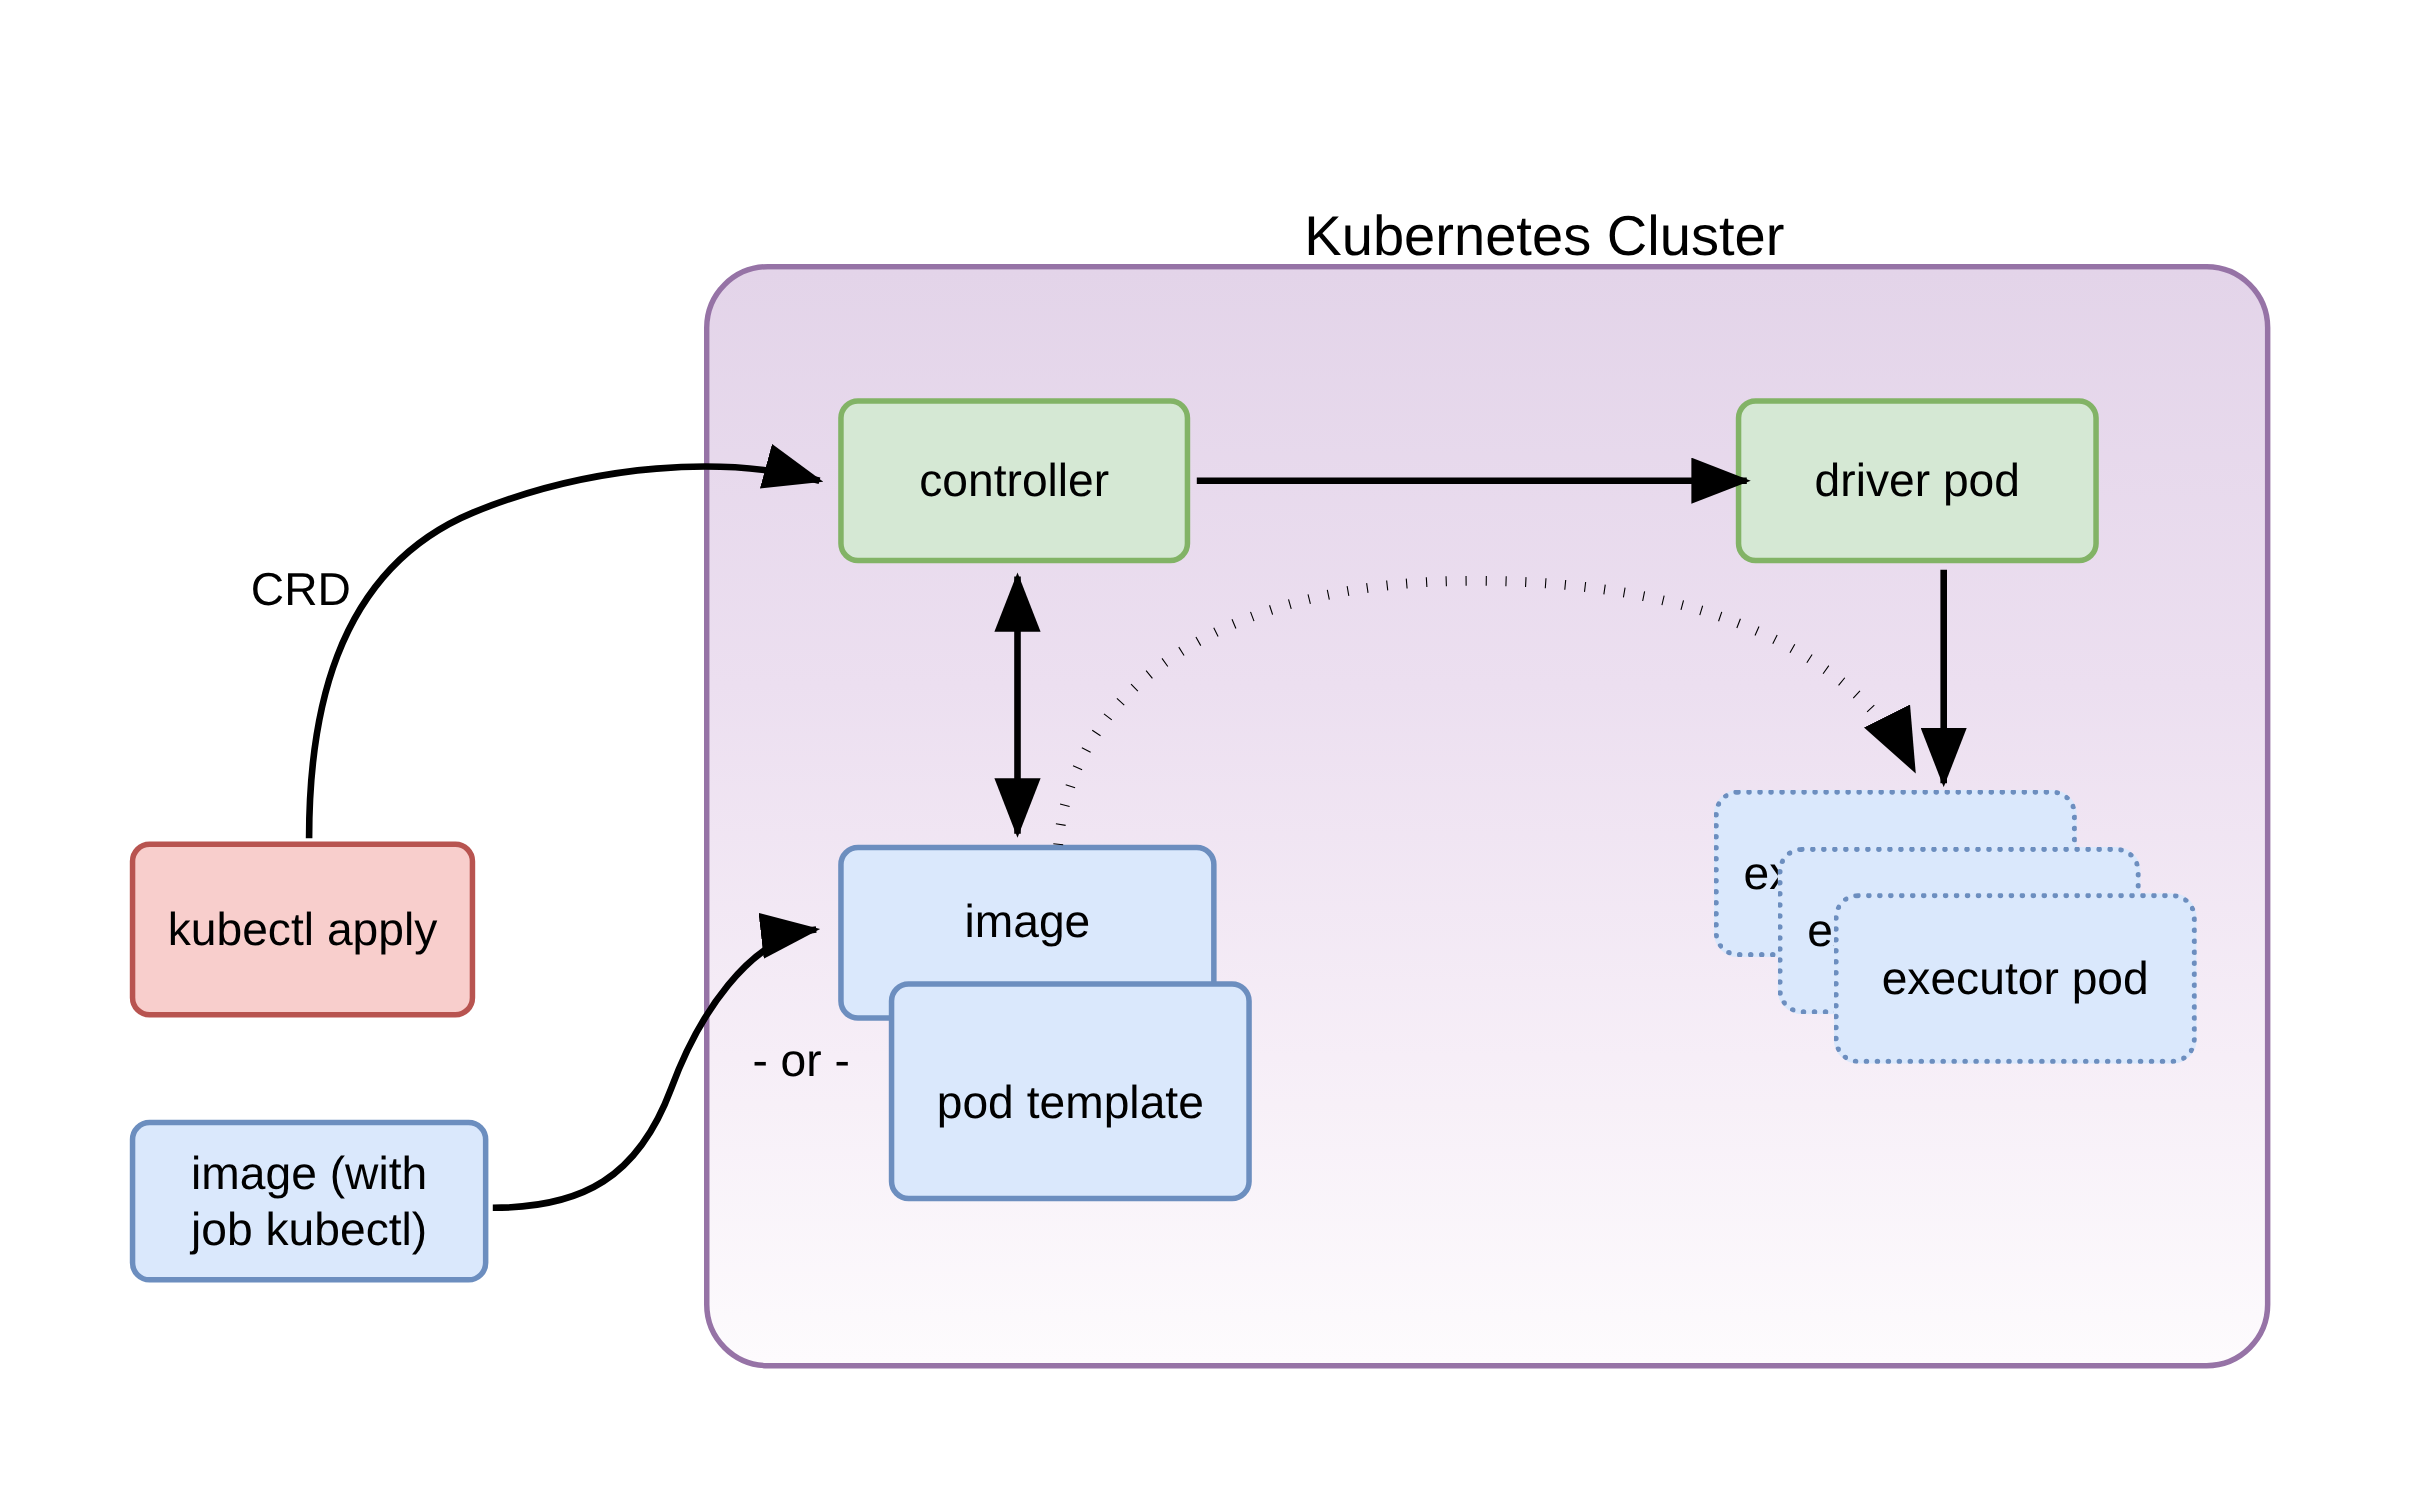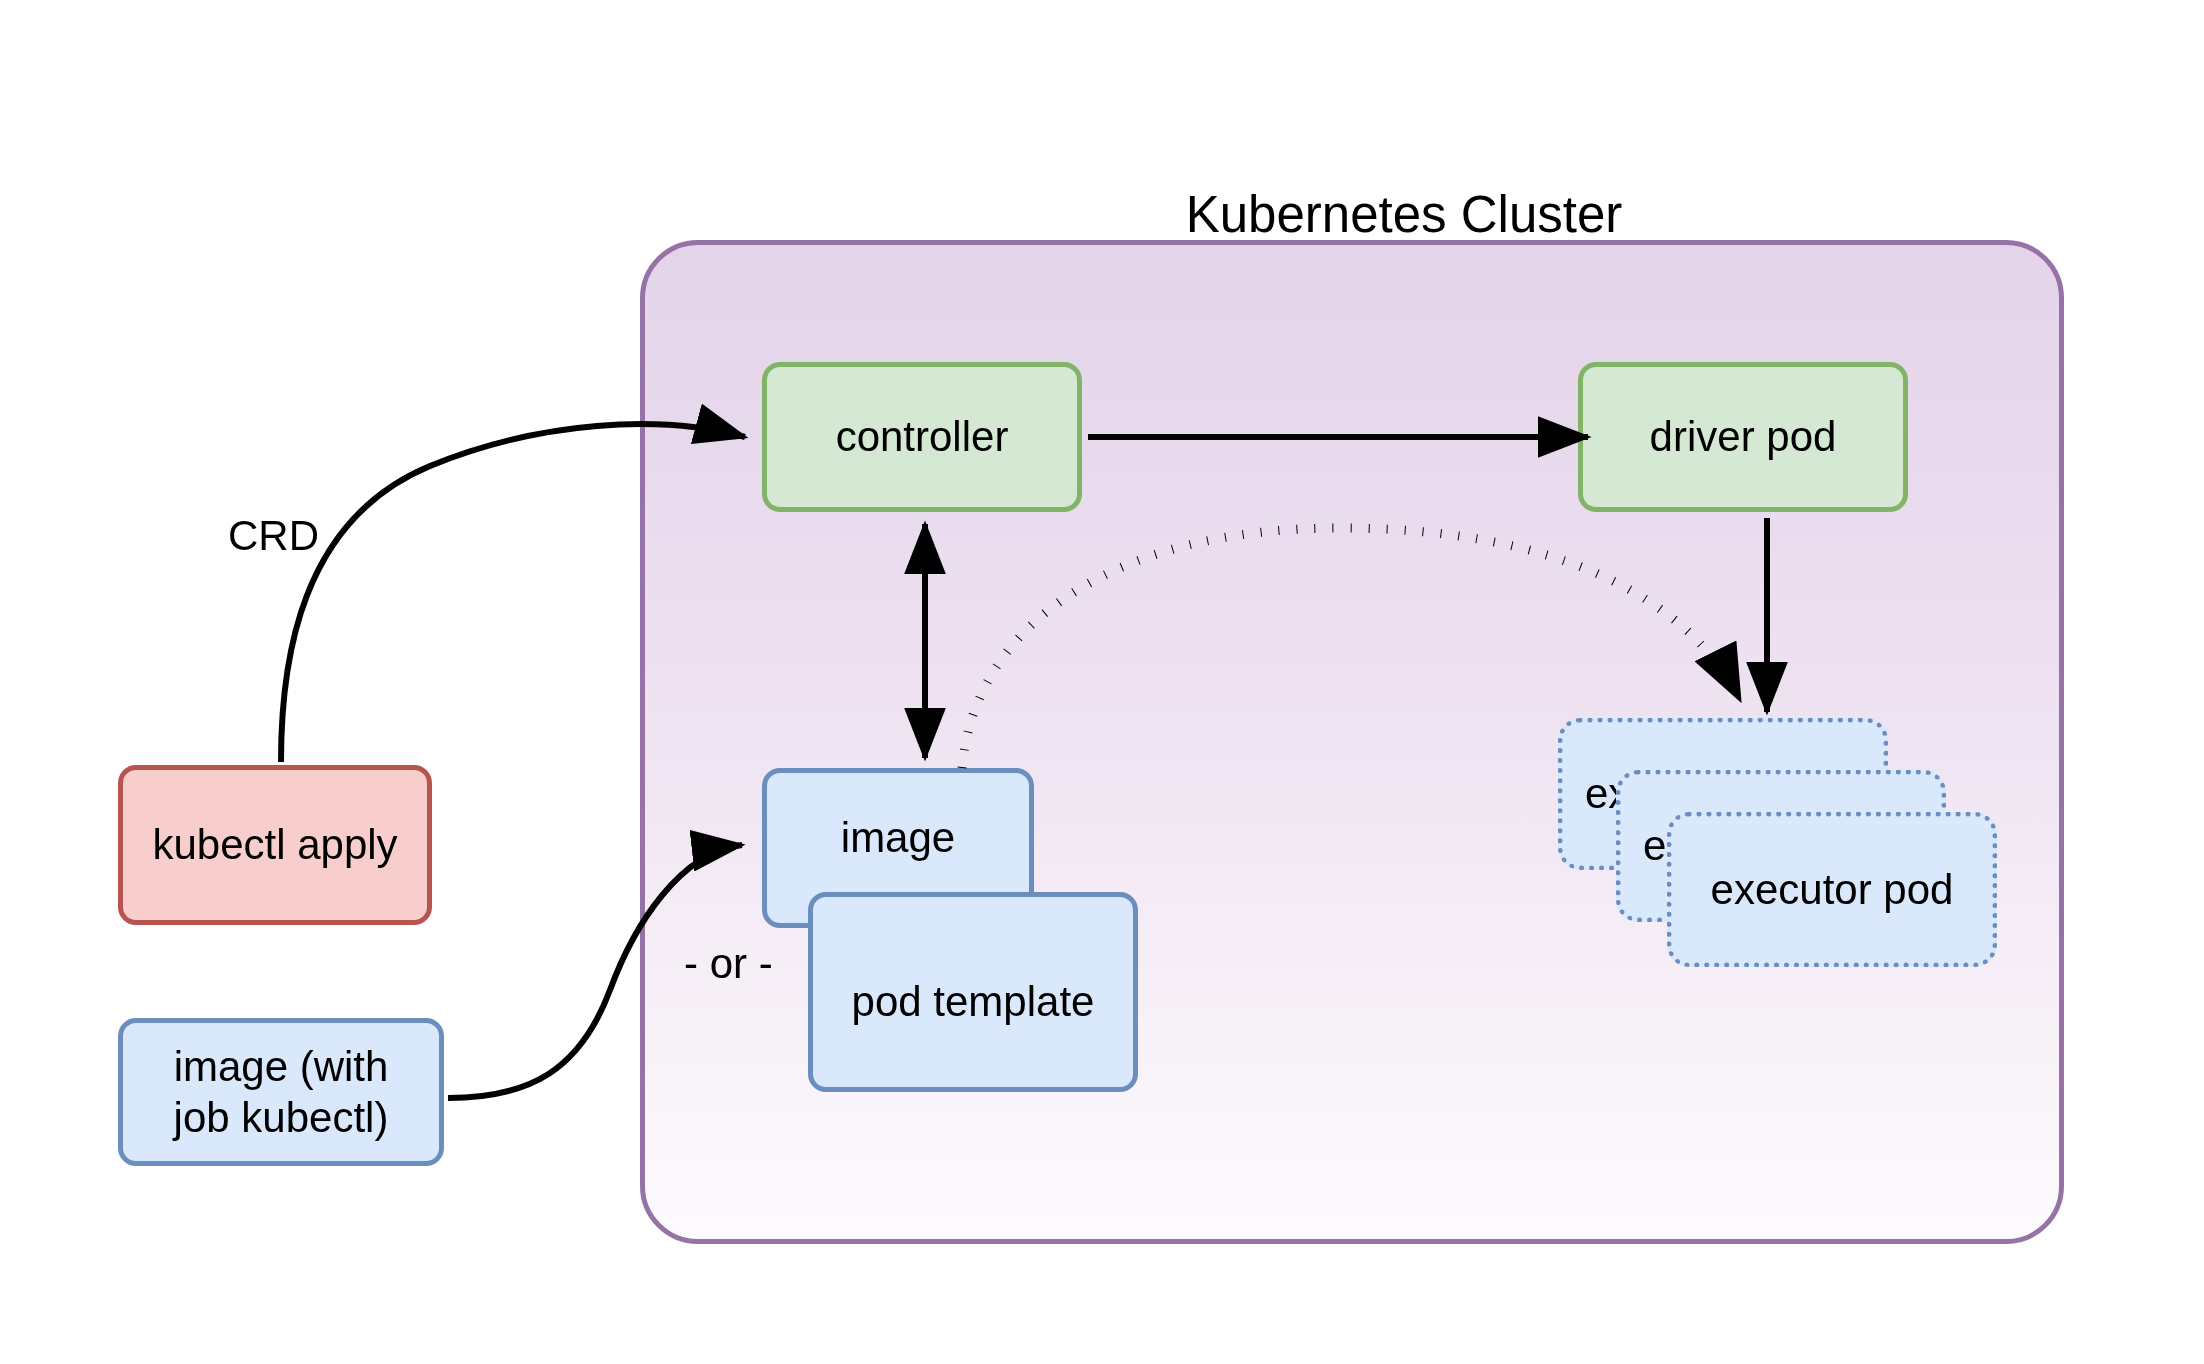--- a/index.html
+++ b/index.html
@@ -68,21 +68,21 @@
   
   .blue-node {
     background: #dae8fc;
     border: 5px solid #6c8ebf;
     border-radius: 18px;
     font-size: 42px;
   }
   #image-node {
     left: 762px;
     top: 768px;
-    width: 272px;
+    width: 344px;
     height: 160px;
     z-index: 4;
   }
   #image-node .node-label { transform: translateY(-10px); }
   #pod-template-node {
     left: 808px;
     top: 892px;
     width: 330px;
     height: 200px;
     z-index: 5;

